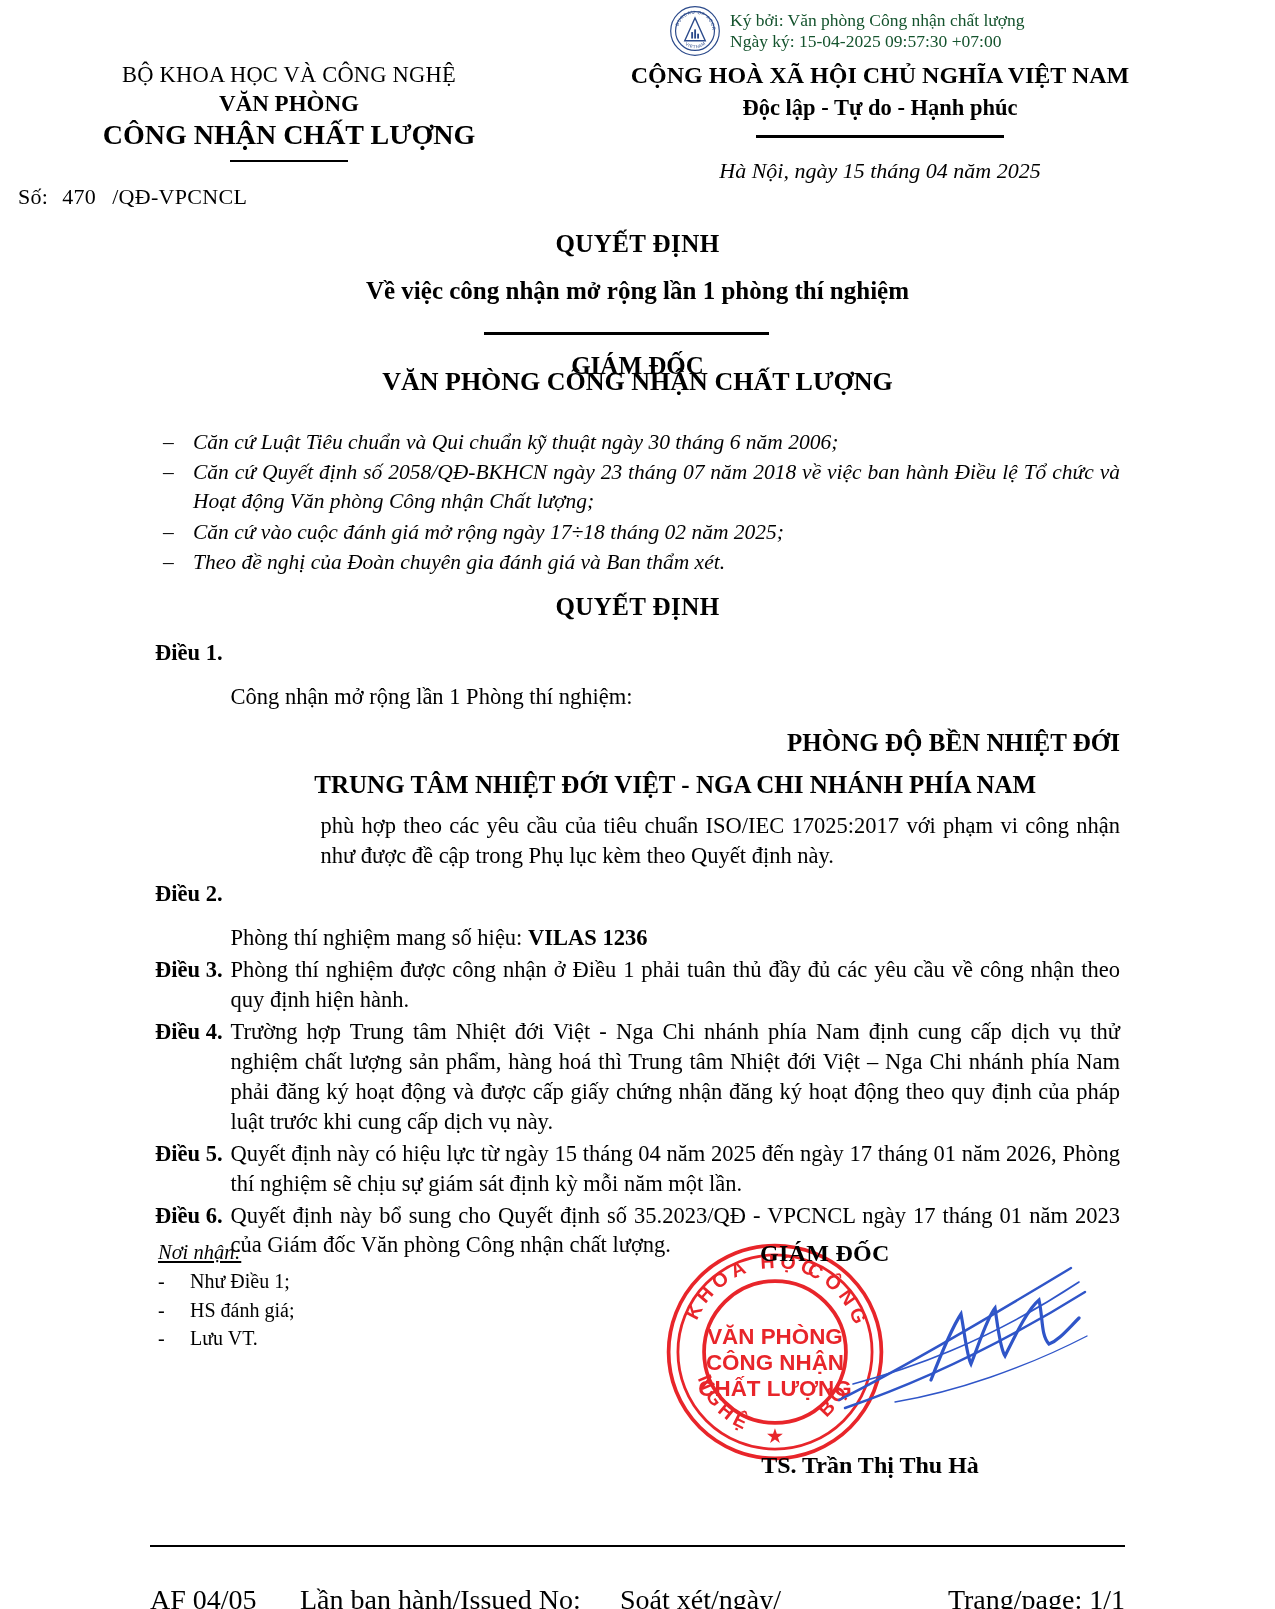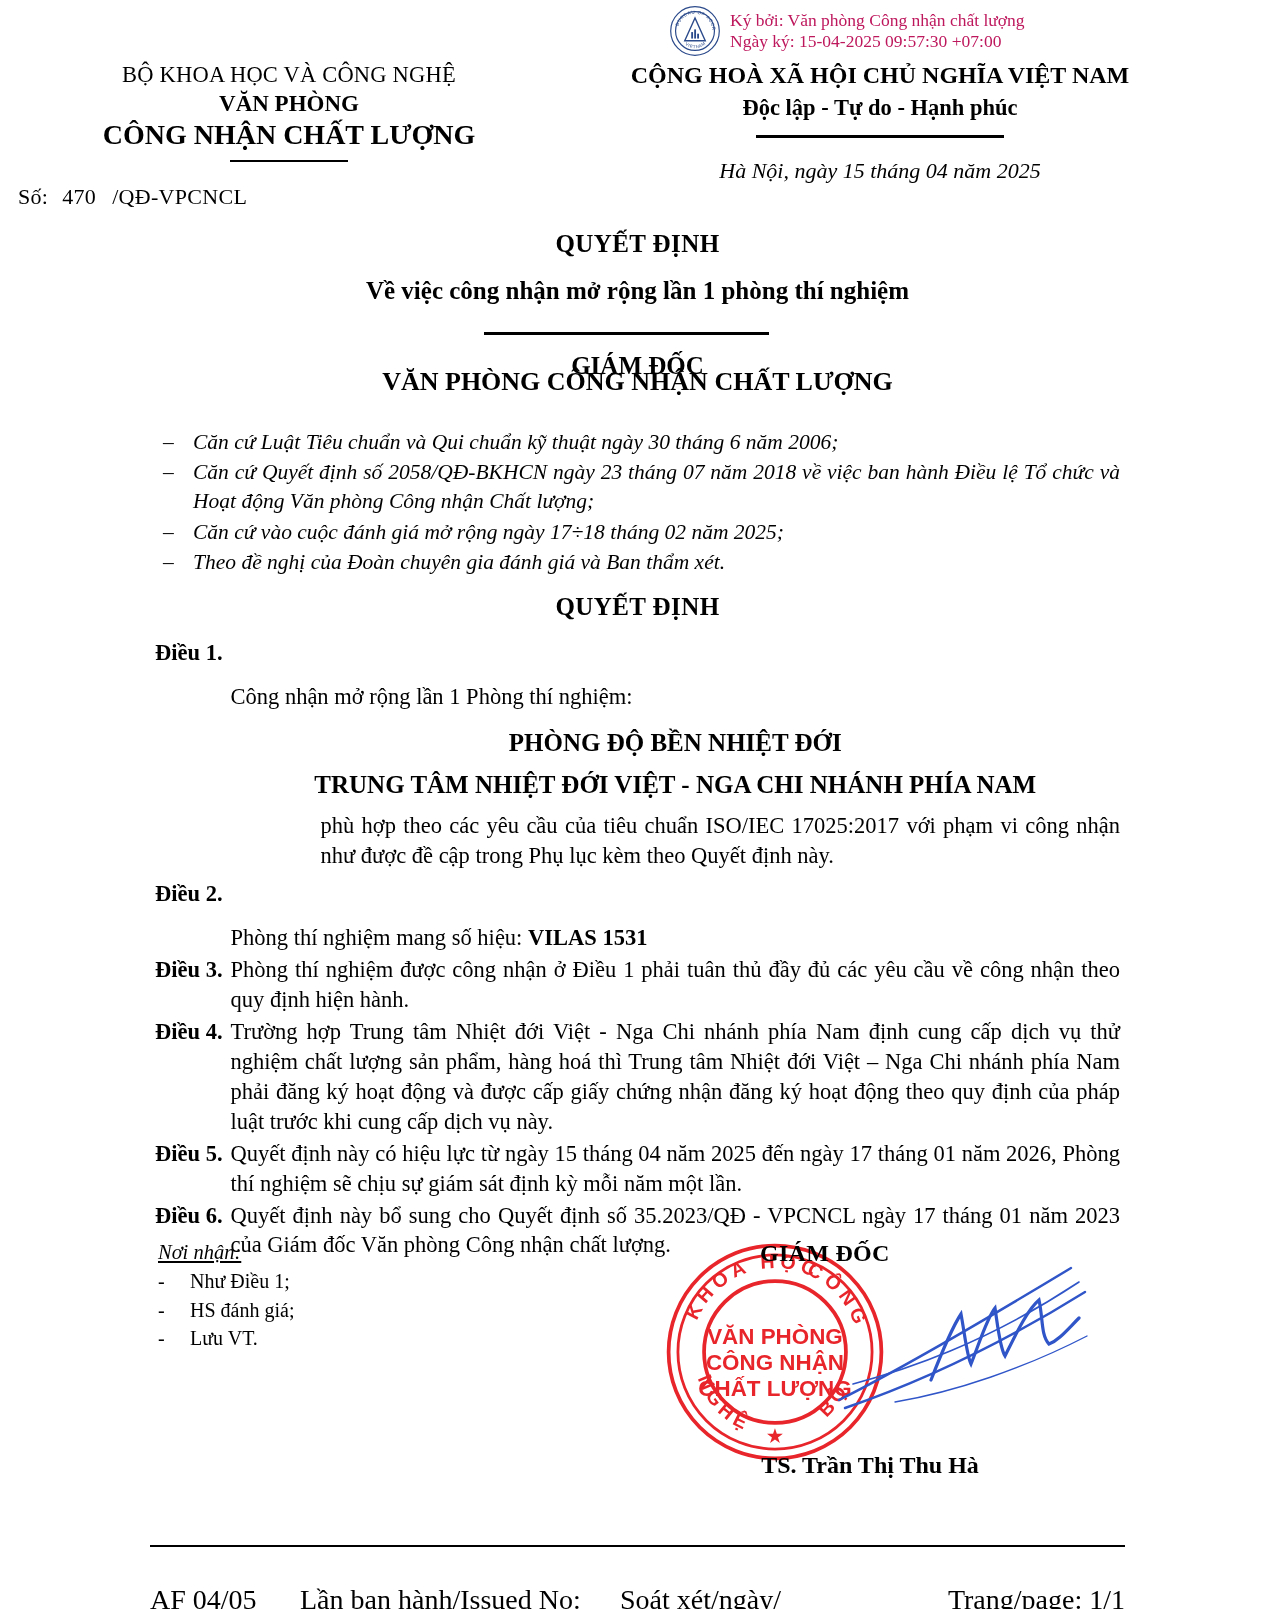--- a/index.html
+++ b/index.html
@@ -28,21 +28,21 @@
   }
   .digsig-seal {
     width: 54px;
     height: 54px;
     flex: 0 0 auto;
   }
   .digsig-text {
     font-family: "Liberation Serif", serif;
     font-size: 17.5px;
     line-height: 1.22;
-    color: #be185d;
+    color: #14532d;
     white-space: nowrap;
   }
 
   
   .hdr {
     position: absolute;
     left: 0;
     top: 62px;
     width: 1275px;
     display: flex;
@@ -215,21 +215,21 @@
   }
   .art-body {
     flex: 1 1 auto;
     text-align: justify;
     text-justify: inter-word;
   }
   .art-body.nojust { text-align: left; margin-top: 44px; }
   .art-body b { font-weight: bold; }
 
   .lab-line1 {
-    text-align: center;
+    text-align: right;
     font-weight: bold;
     font-size: 25px;
     margin-top: 14px;
   }
   .lab-line2 {
     text-align: center;
     font-weight: bold;
     font-size: 25px;
     margin-top: 9px;
   }
@@ -399,21 +399,21 @@
         <div class="lab-line2">TRUNG TÂM NHIỆT ĐỚI VIỆT - NGA CHI NHÁNH PHÍA NAM</div>
         <div class="lab-desc">phù hợp theo các yêu cầu của tiêu chuẩn ISO/IEC 17025:2017 với phạm vi công nhận như được đề cập trong Phụ lục kèm theo Quyết định này.</div>
       </div>
     </div>
 
     <div class="art-gap"></div>
 
     <div class="art">
       <div class="art-label">Điều 2.</div>
       <div class="art-body nojust">
-        <span>Phòng thí nghiệm mang số hiệu: </span><b>VILAS 1531</b>
+        <span>Phòng thí nghiệm mang số hiệu: </span><b>VILAS 1236</b>
       </div>
     </div>
 
     <div class="art">
       <div class="art-label">Điều 3.</div>
       <div class="art-body">Phòng thí nghiệm được công nhận ở Điều 1 phải tuân thủ đầy đủ các yêu cầu về công nhận theo quy định hiện hành.</div>
     </div>
 
     <div class="art">
       <div class="art-label">Điều 4.</div>

